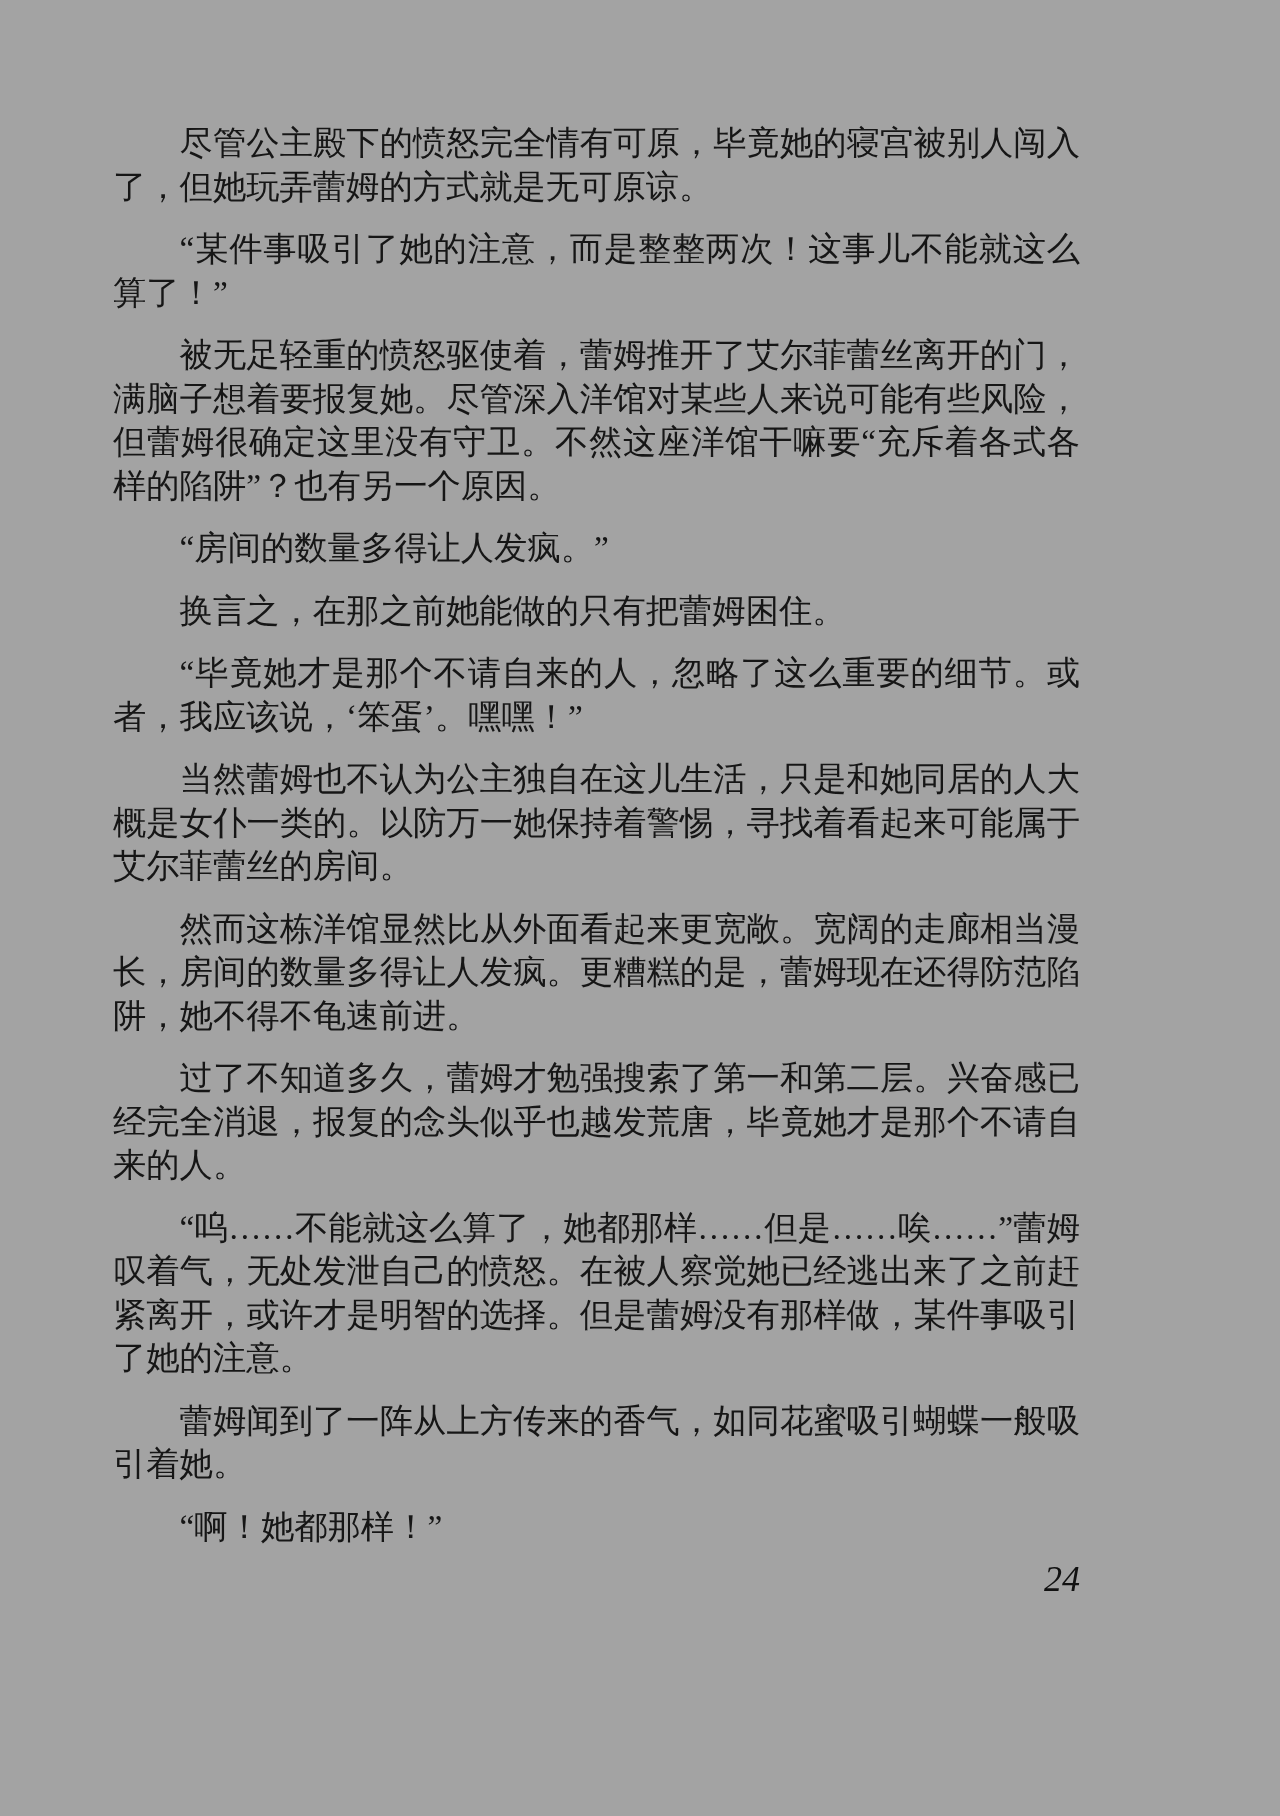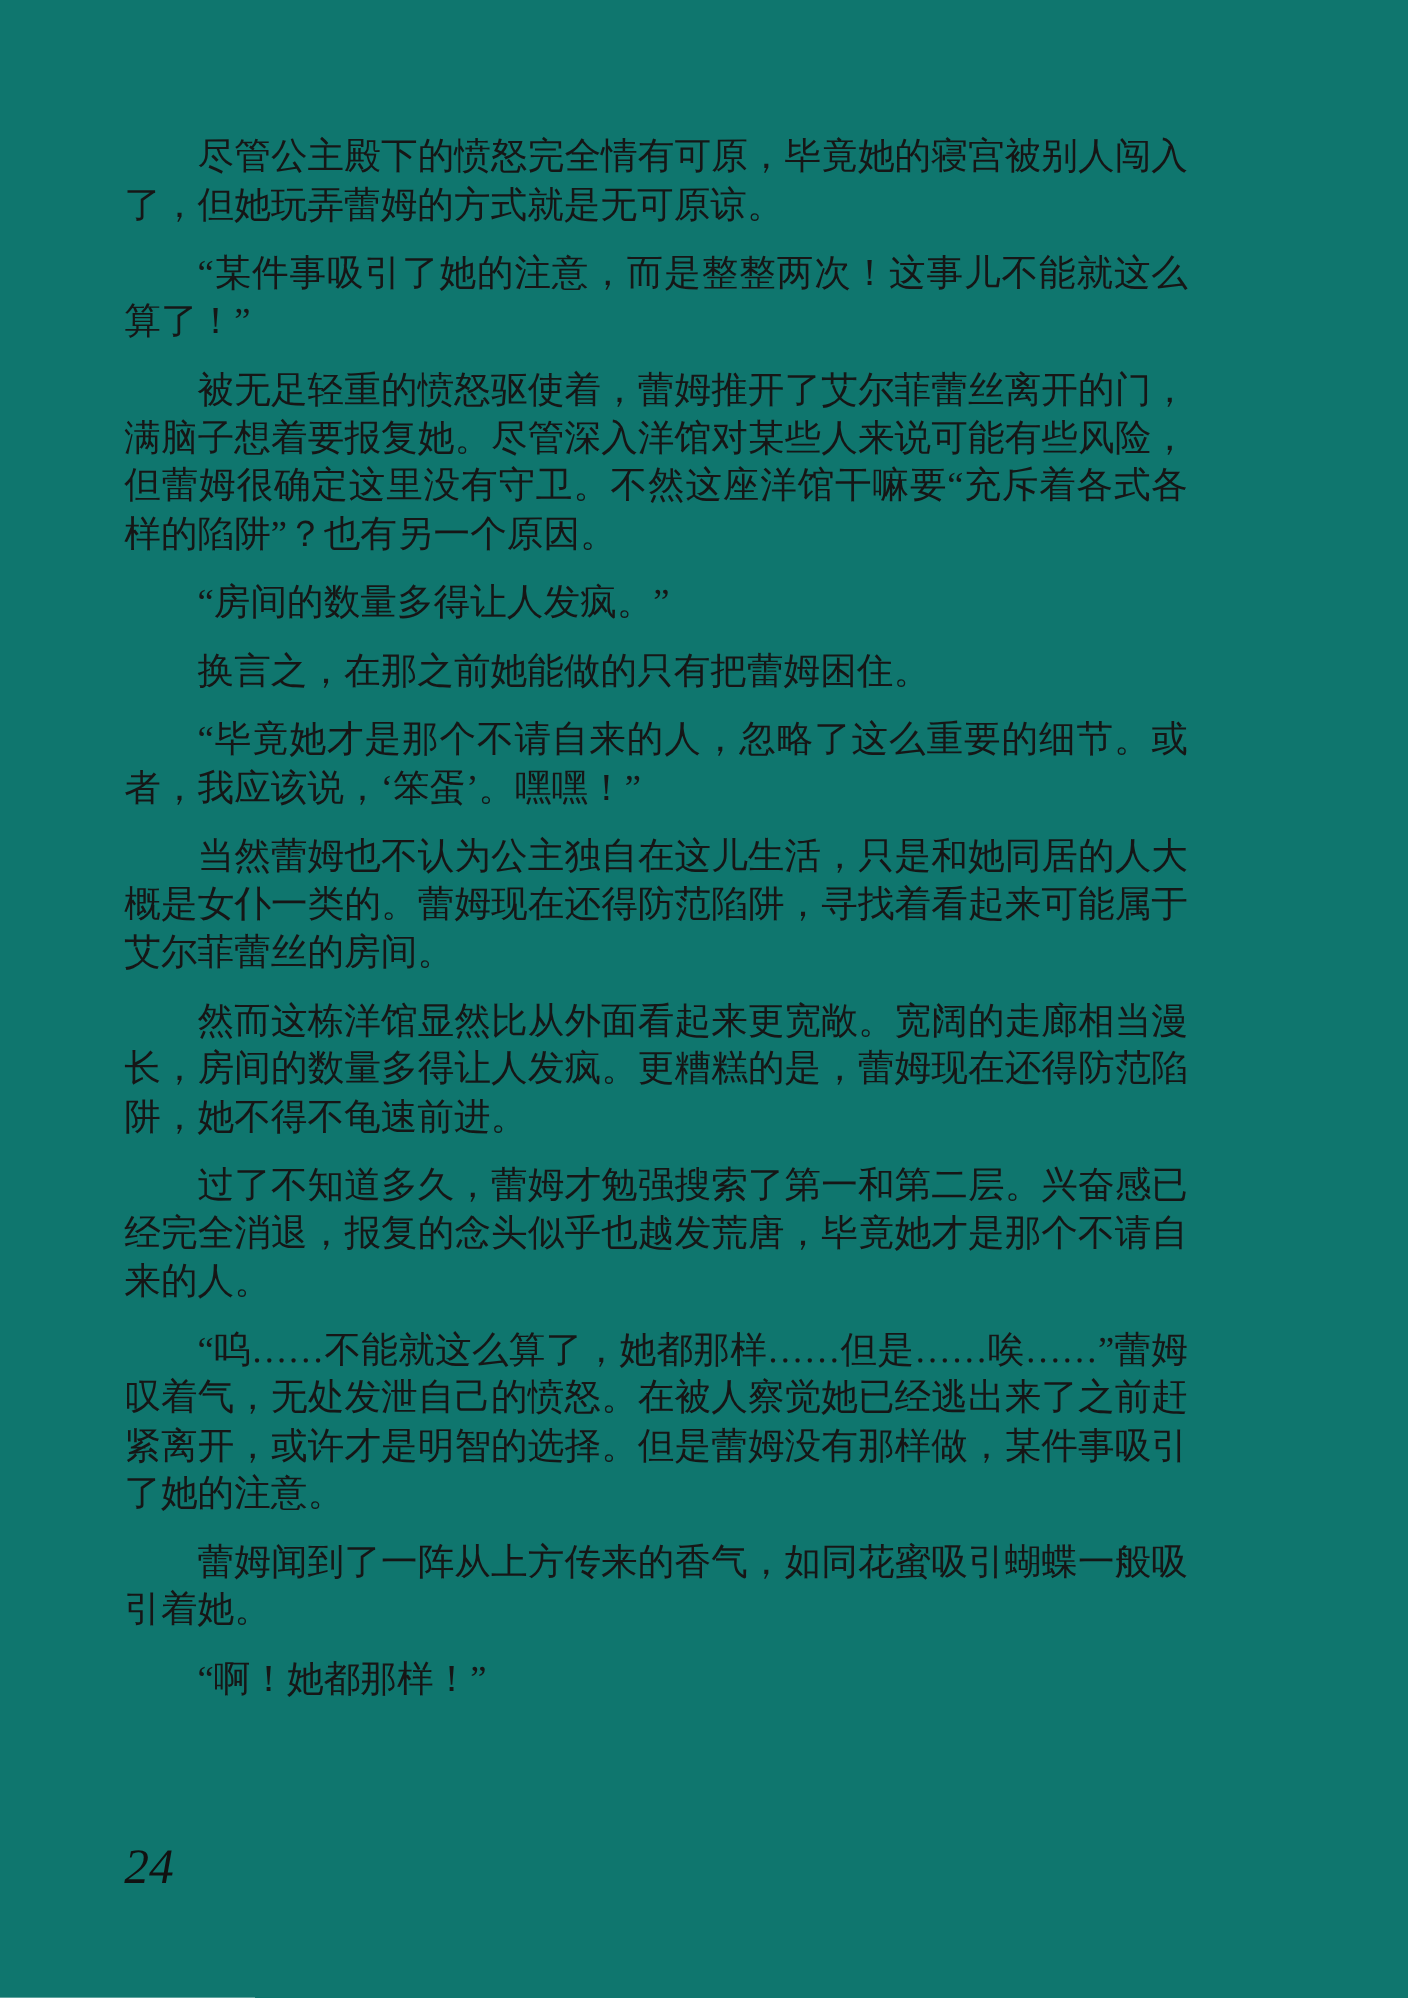--- a/index.html
+++ b/index.html
@@ -13,21 +13,21 @@
     position: relative;
     overflow: hidden;
     font-family: "Liberation Serif", "DejaVu Serif", serif;
   }
   .page {
     position: absolute;
     left: 0;
     top: 0;
     width: 1280px;
     height: 1816px;
-    background: #0f766e;
+    background: #a3a3a3;
   }
   .body-text {
     position: absolute;
     left: 113px;
     top: 121px;
     width: 967px;
     color: #161616;
     font-size: 33.3px;
     line-height: 43.5px;
     text-align: justify;
@@ -36,41 +36,41 @@
   .body-text p {
     margin: 0 0 19px 0;
     padding: 0;
     text-indent: 2em;
     word-break: break-all;
     overflow-wrap: break-word;
   }
   .page-number {
     position: absolute;
     left: 113px;
-    top: 1670px;
+    top: 1552px;
     width: 967px;
-    text-align: left;
+    text-align: right;
     color: #111111;
-    font-size: 45px;
+    font-size: 36px;
     font-style: italic;
     line-height: 54px;
   }
 </style>
 </head>
 <body>
 
 <div class="page">
   <div class="body-text">
     <p>尽管公主殿下的愤怒完全情有可原，毕竟她的寝宫被别人闯入了，但她玩弄蕾姆的方式就是无可原谅。</p>
     <p>“某件事吸引了她的注意，而是整整两次！这事儿不能就这么算了！”</p>
     <p>被无足轻重的愤怒驱使着，蕾姆推开了艾尔菲蕾丝离开的门，满脑子想着要报复她。尽管深入洋馆对某些人来说可能有些风险，但蕾姆很确定这里没有守卫。不然这座洋馆干嘛要“充斥着各式各样的陷阱”？也有另一个原因。</p>
     <p>“房间的数量多得让人发疯。”</p>
     <p>换言之，在那之前她能做的只有把蕾姆困住。</p>
     <p>“毕竟她才是那个不请自来的人，忽略了这么重要的细节。或者，我应该说，‘笨蛋’。嘿嘿！”</p>
-    <p>当然蕾姆也不认为公主独自在这儿生活，只是和她同居的人大概是女仆一类的。蕾姆现在还得防范陷阱，寻找着看起来可能属于艾尔菲蕾丝的房间。</p>
+    <p>当然蕾姆也不认为公主独自在这儿生活，只是和她同居的人大概是女仆一类的。以防万一她保持着警惕，寻找着看起来可能属于艾尔菲蕾丝的房间。</p>
     <p>然而这栋洋馆显然比从外面看起来更宽敞。宽阔的走廊相当漫长，房间的数量多得让人发疯。更糟糕的是，蕾姆现在还得防范陷阱，她不得不龟速前进。</p>
     <p>过了不知道多久，蕾姆才勉强搜索了第一和第二层。兴奋感已经完全消退，报复的念头似乎也越发荒唐，毕竟她才是那个不请自来的人。</p>
     <p>“呜……不能就这么算了，她都那样……但是……唉……”蕾姆叹着气，无处发泄自己的愤怒。在被人察觉她已经逃出来了之前赶紧离开，或许才是明智的选择。但是蕾姆没有那样做，某件事吸引了她的注意。</p>
     <p>蕾姆闻到了一阵从上方传来的香气，如同花蜜吸引蝴蝶一般吸引着她。</p>
     <p>“啊！她都那样！”</p>
   </div>
   <div class="page-number">24</div>
 </div>
 
 </body></html>

